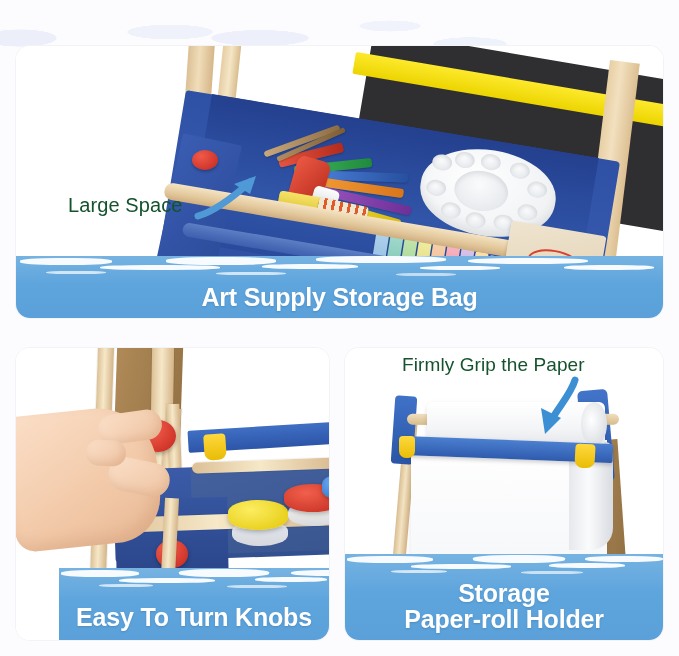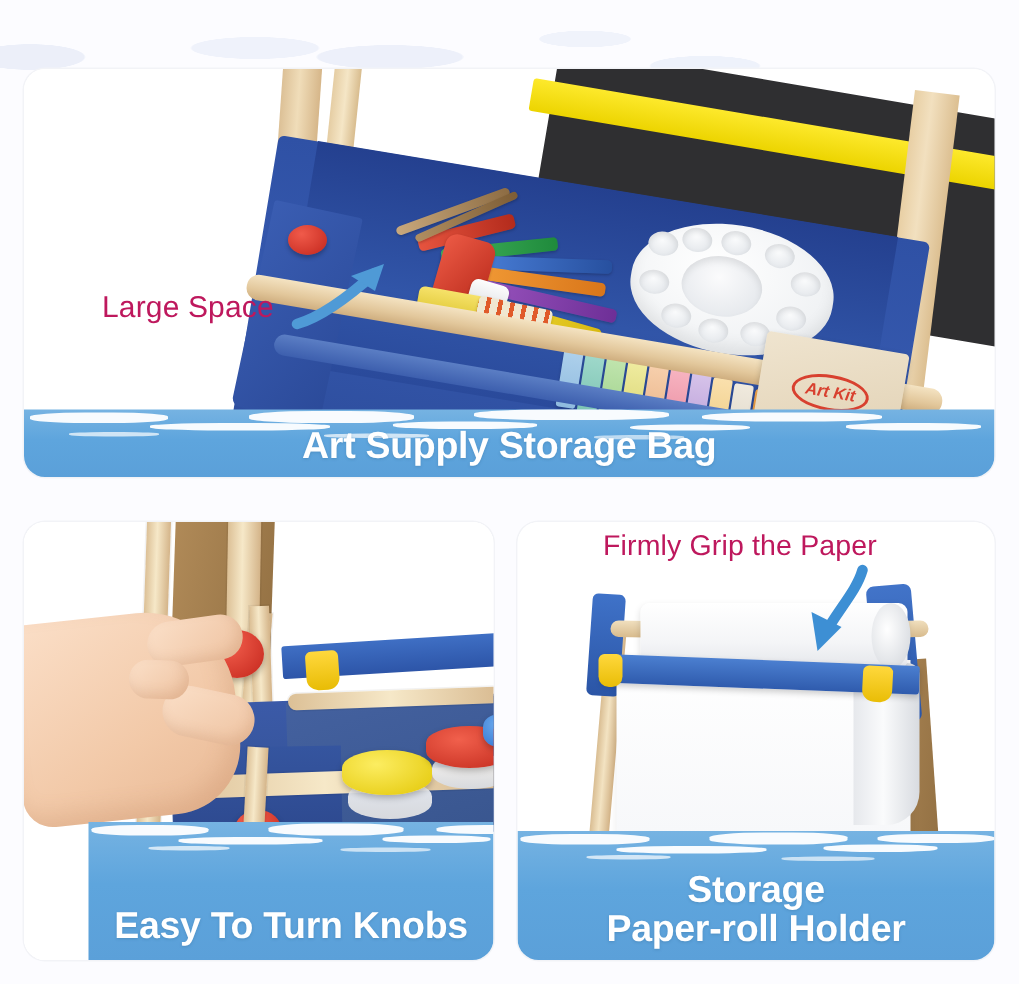--- a/index.html
+++ b/index.html
@@ -54,42 +54,42 @@
 
   .scene { position:absolute; inset:0; background:#fff; }
 
   
   .capbar {
     position:absolute; left:0; right:0; bottom:0;
     background:linear-gradient(180deg,#76b3e2 0%,#5ea5dd 45%,#5ba0d9 100%);
     display:flex; align-items:flex-end; justify-content:center;
     padding-bottom:6px;
   }
-  #cap-top   { height:45px; }
-  #cap-left  { height:92px;margin-left:43px; }
+  #cap-top   { height:62px; }
+  #cap-left  { height:72px;margin-left:43px; }
   #cap-right { height:86px; }
 
   
   .streaks { position:absolute; left:0; right:0; top:0; height:30px; pointer-events:none; }
   .streaks i {
     position:absolute; background:#fff; border-radius:40%;
     opacity:.95;
   }
   .capbar .title {
     position:relative; z-index:2; color:#fff; font-weight:bold;
     text-align:center; line-height:1.02; letter-spacing:-0.2px;
     text-shadow:0 1px 2px rgba(40,90,130,.28);
   }
   #cap-top   .title { font-size:25px; padding-bottom:2px; }
   #cap-left  .title { font-size:25px; padding-bottom:4px; }
   #cap-right .title { font-size:25px; padding-bottom:2px; }
 
   
   .anno {
-    position:absolute; color:#be185d; font-size:20px; z-index:30;
+    position:absolute; color:#14532d; font-size:20px; z-index:30;
     white-space:nowrap; letter-spacing:.1px;
   }
   #anno-large { left:52px; top:148px; }
   #anno-grip  { left:57px;  top:6px; font-size:19px; }
 
   .arrow { position:absolute; z-index:30; pointer-events:none; }
   #arrow-large { left:178px; top:122px; }
   #arrow-grip  { left:186px; top:28px; }
 
   

